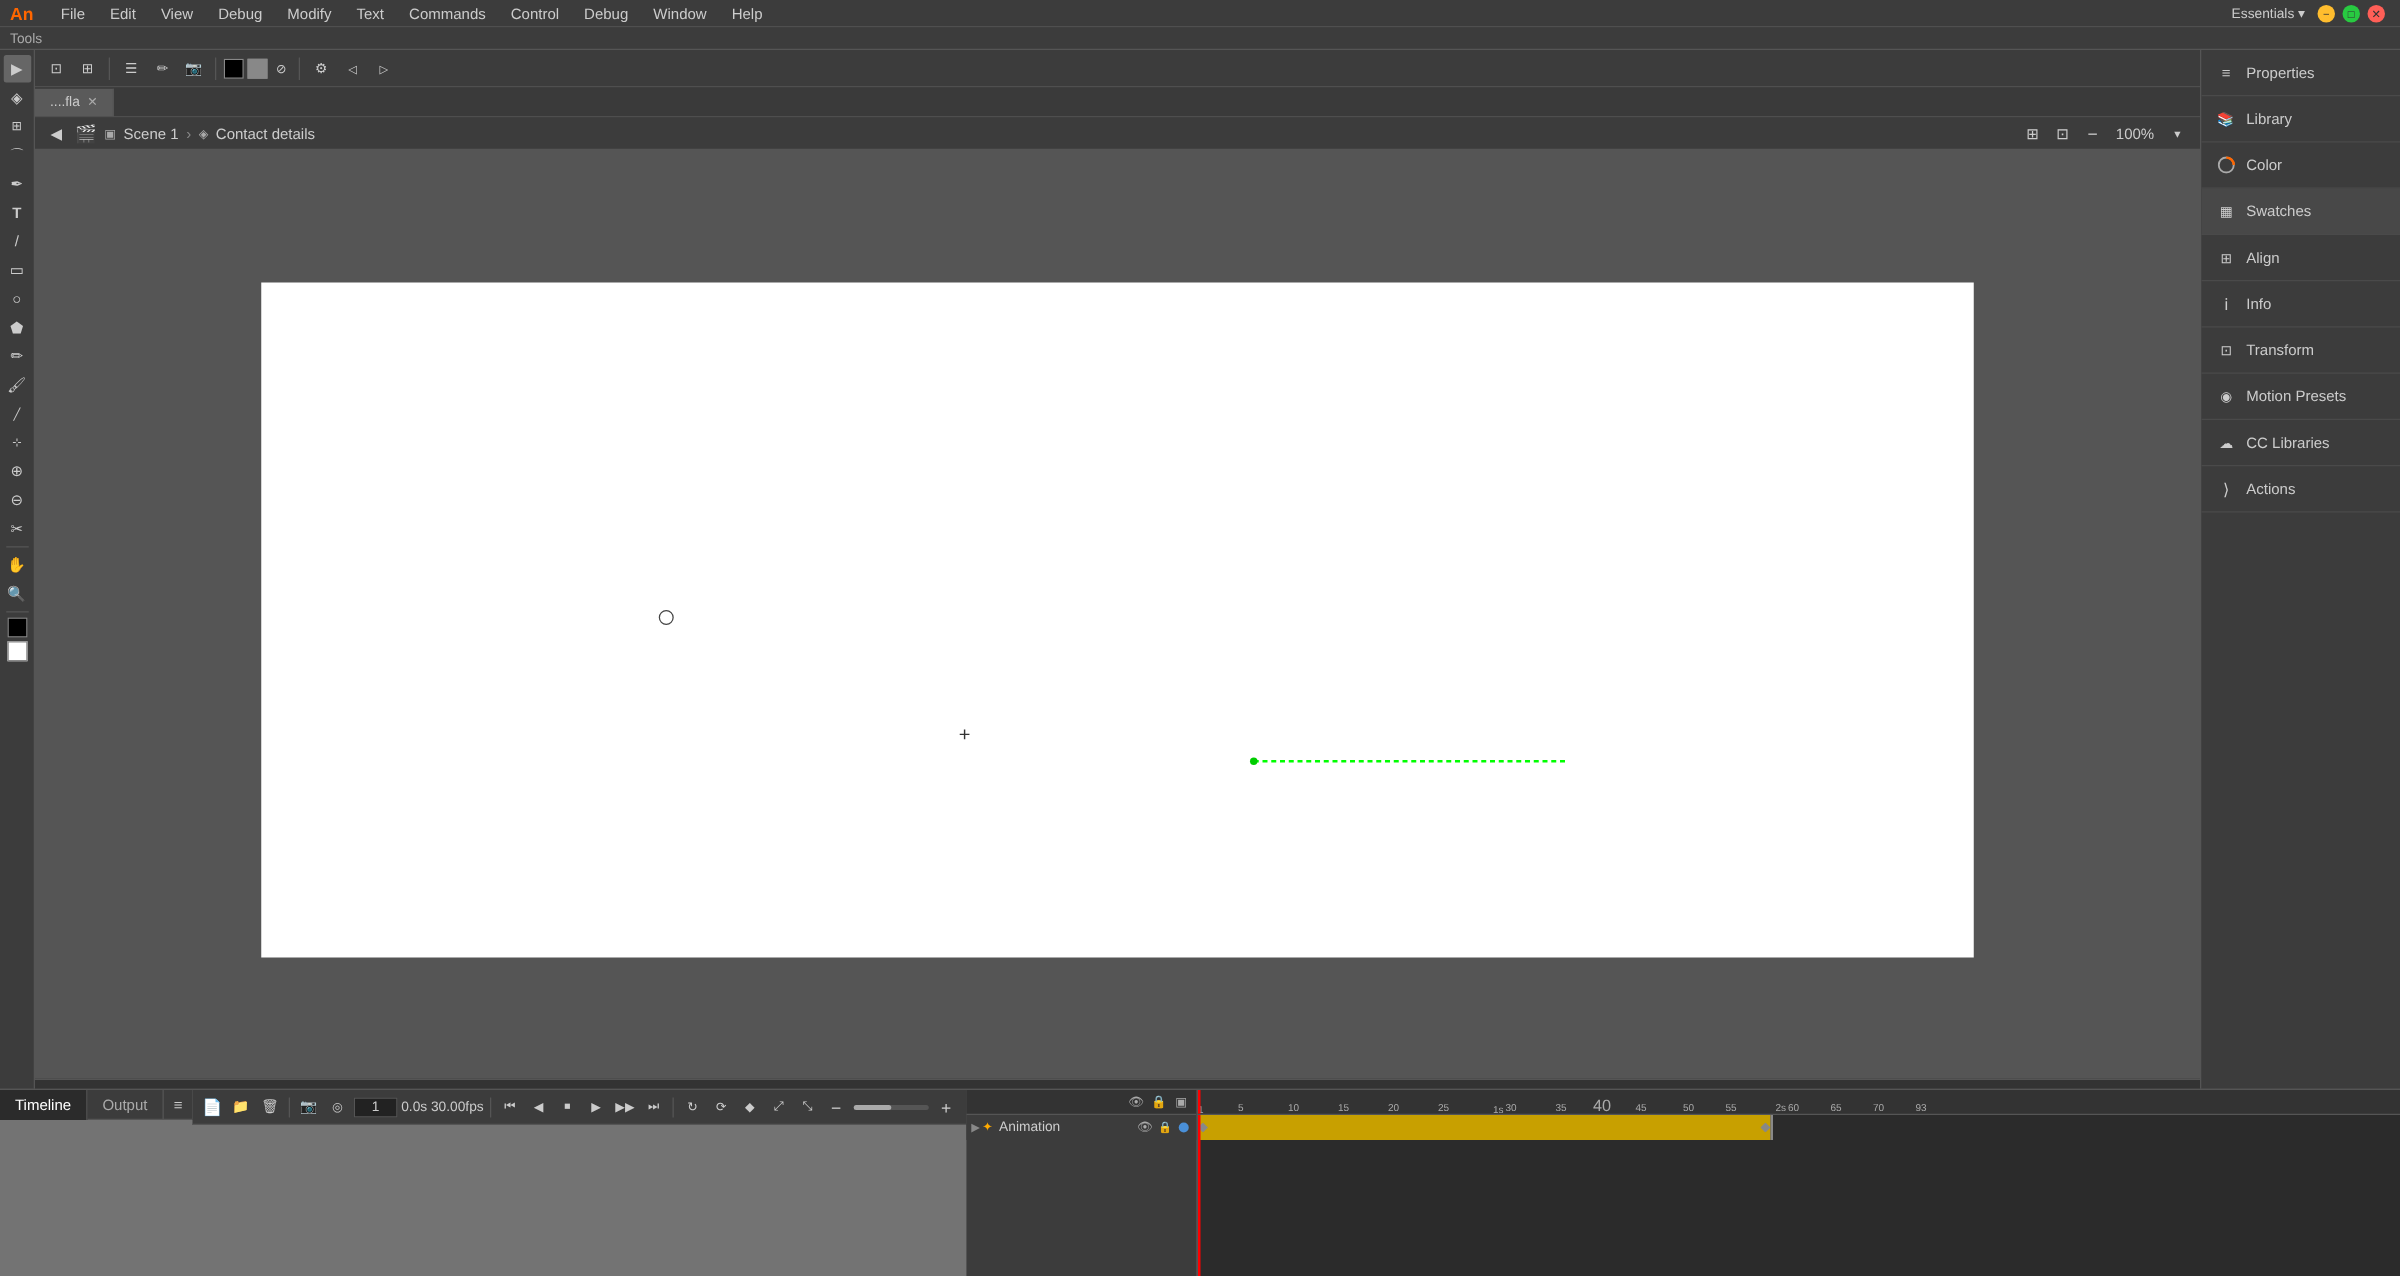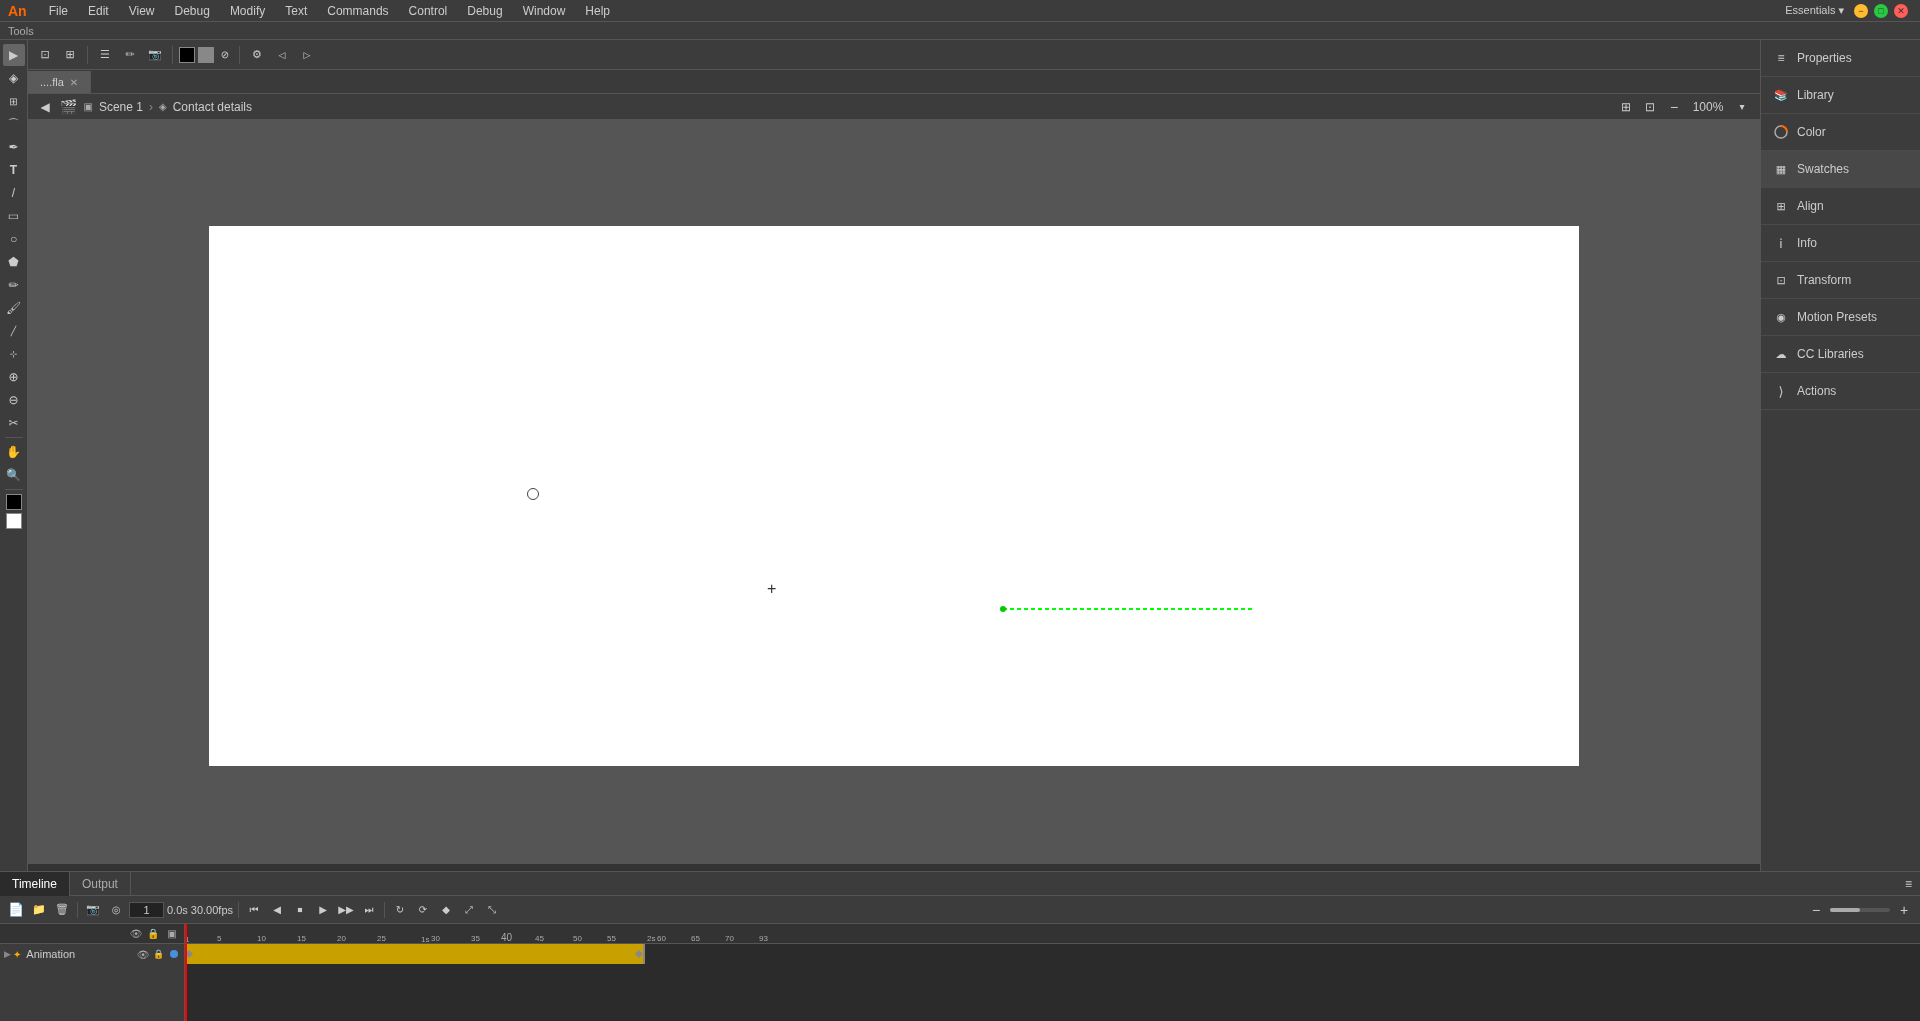--- a/index.html
+++ b/index.html
@@ -185,21 +185,21 @@
         <div class="panel-icon" style="font-size:11px;">☁</div>
         <span class="panel-label">CC Libraries</span>
       </div>
       <div class="panel-item">
         <div class="panel-icon" style="font-size:13px;">⟩</div>
         <span class="panel-label">Actions</span>
       </div>
     </div>
   </div>
 
-  <div style="height:150px; background:#737373; flex-shrink:0; display:flex; flex-direction:column; border-top:1px solid #555;">
+  <div style="height:150px; background:#737373; flex-shrink:0; display:flex; flex-direction:row; border-top:1px solid #555;">
 
     <div style="height:24px; background:#3c3c3c; display:flex; align-items:center; border-bottom:1px solid #555;">
       <div style="padding:0 12px; height:24px; display:flex; align-items:center; font-size:12px; color:#fff; cursor:pointer; background:#2b2b2b; border-right:1px solid #555;">Timeline</div>
       <div style="padding:0 12px; height:24px; display:flex; align-items:center; font-size:12px; color:#aaa; cursor:pointer; border-right:1px solid #555;">Output</div>
       <div style="margin-left:auto; padding:0 8px; cursor:pointer; color:#ccc; font-size:12px;">≡</div>
     </div>
 
     <div style="height:28px; background:#3c3c3c; display:flex; align-items:center; padding:0 6px; gap:3px; border-bottom:1px solid #555;">
       <div class="tl-btn" style="font-size:13px;">📄</div>
       <div class="tl-btn" style="font-size:11px;">📁</div>
@@ -264,21 +264,21 @@
             <div style="position:absolute; left:32px; bottom:0;"><span style="font-size:8px; color:#aaa;">5</span></div>
             <div style="position:absolute; left:72px; bottom:0;"><span style="font-size:8px; color:#aaa;">10</span></div>
             <div style="position:absolute; left:112px; bottom:0;"><span style="font-size:8px; color:#aaa;">15</span></div>
             <div style="position:absolute; left:152px; bottom:0;"><span style="font-size:8px; color:#aaa;">20</span></div>
             <div style="position:absolute; left:192px; bottom:0;"><span style="font-size:8px; color:#aaa;">25</span></div>
             <div style="position:absolute; left:236px; bottom:0; display:flex; flex-direction:column; align-items:center;">
                 <span style="font-size:8px; color:#aaa;">1s</span>
               </div>
             <div style="position:absolute; left:246px; bottom:0;"><span style="font-size:8px; color:#aaa;text-align:right;">30</span></div>
             <div style="position:absolute; left:286px; bottom:0;"><span style="font-size:8px; color:#aaa;">35</span></div>
-            <div style="position:absolute; left:316px; bottom:0;"><span style="font-size:10px; color:#aaa;">40</span></div>
+            <div style="position:absolute; left:316px; bottom:0;"><span style="font-size:13px; color:#aaa;">40</span></div>
             <div style="position:absolute; left:350px; bottom:0;"><span style="font-size:8px; color:#aaa;">45</span></div>
             <div style="position:absolute; left:388px; bottom:0;"><span style="font-size:8px; color:#aaa;">50</span></div>
             <div style="position:absolute; left:422px; bottom:0;"><span style="font-size:8px; color:#aaa;">55</span></div>
             <div style="position:absolute; left:462px; bottom:0;"><span style="font-size:8px; color:#aaa;">2s</span></div>
             <div style="position:absolute; left:472px; bottom:0;"><span style="font-size:8px; color:#aaa;">60</span></div>
             <div style="position:absolute; left:506px; bottom:0;"><span style="font-size:8px; color:#aaa;">65</span></div>
             <div style="position:absolute; left:540px; bottom:0;"><span style="font-size:8px; color:#aaa;text-align:right;">70</span></div>
             <div style="position:absolute; left:574px; bottom:0;"><span style="font-size:8px; color:#aaa;">93</span></div>
 
             <div style="position:absolute; left:0; top:0; width:2px; height:100%; background:#ff0000; z-index:10;"></div>

